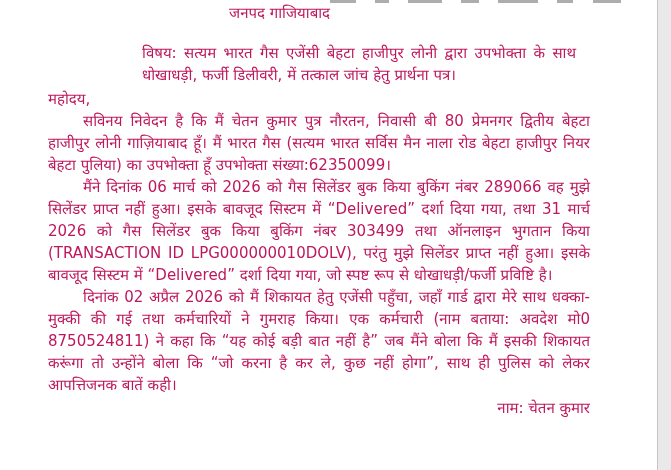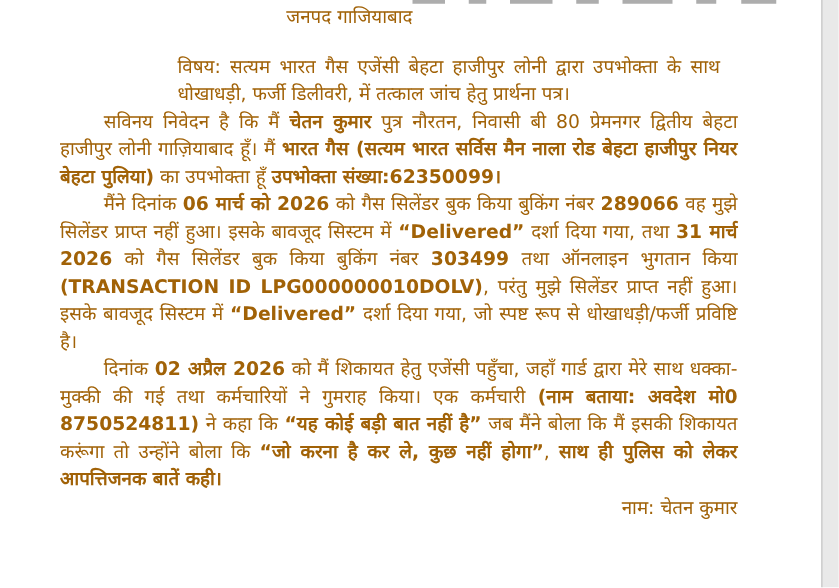--- a/index.html
+++ b/index.html
@@ -4,41 +4,41 @@
 <style>
   * { box-sizing: border-box; }
   html, body { margin: 0; padding: 0; }
   body {
     width: 671px; height: 470px; overflow: hidden;
     background: #ffffff;
     font-family: "DejaVu Sans", "Liberation Sans", sans-serif;
   }
   .page {
     position: relative; width: 671px; height: 470px;
-    background: #ffffff; color: #a16207;
+    background: #ffffff; color: #be185d;
     filter: blur(0.25px);
   }
   .edge-strip {
     position: absolute; top: 0; left: 657px; width: 14px; height: 470px;
     background: #e9e9e9; border-left: 1px solid #c6c6c6;
   }
   .remnant { position: absolute; top: 0; left: 330px; height: 4px; }
   .remnant span {
     display: inline-block; height: 3px; background: #6a6a6a; opacity: .55;
     margin-right: 14px; vertical-align: top;
   }
   .content {
     position: absolute; left: 48px; top: 0; width: 542px;
     font-size: 15px; line-height: 22px;
   }
   .heading { margin: 2px 0 0 181px; white-space: nowrap; }
   .subject { margin: 18px 0 0 94px; width: 434px; text-align: justify; }
   .salutation { margin-top: 2px; }
   .para { text-align: justify; text-indent: 35px; margin: 0; }
-  .b { font-weight: bold; }
+  .b { font-weight: normal; }
   .date-line { margin-top: 0; }
   .signature { text-align: right; margin-top: 2px; line-height: 20px; padding-right: 0; }
 </style>
 </head>
 <body>
 
 <div class="page">
 
   <div class="remnant">
     <span style="width:26px"></span>
@@ -48,20 +48,21 @@
     <span style="width:40px"></span>
     <span style="width:16px"></span>
     <span style="width:28px"></span>
   </div>
 
   <div class="content">
     <div class="heading">जनपद गाजियाबाद</div>
 
     <div class="subject">विषय: सत्यम भारत गैस एजेंसी बेहटा हाजीपुर लोनी द्वारा उपभोक्ता के साथ धोखाधड़ी, फर्जी डिलीवरी, में तत्काल जांच हेतु प्रार्थना पत्र।</div>
 
+    <div class="salutation">महोदय,</div>
 
     <p class="para"><span>सविनय निवेदन है कि मैं </span><span class="b">चेतन कुमार</span><span> पुत्र नौरतन, निवासी बी 80 प्रेमनगर द्वितीय बेहटा हाजीपुर लोनी गाज़ियाबाद हूँ। मैं </span><span class="b">भारत गैस (सत्यम भारत सर्विस मैन नाला रोड बेहटा हाजीपुर नियर बेहटा पुलिया)</span><span> का उपभोक्ता हूँ </span><span class="b">उपभोक्ता संख्या:62350099।</span></p>
     <p class="para"><span>मैंने दिनांक </span><span class="b">06 मार्च को 2026</span><span> को गैस सिलेंडर बुक किया बुकिंग नंबर </span><span class="b">289066</span><span> वह मुझे सिलेंडर प्राप्त नहीं हुआ। इसके बावजूद सिस्टम में </span><span class="b">“Delivered”</span><span> दर्शा दिया गया, तथा </span><span class="b">31 मार्च 2026</span><span> को गैस सिलेंडर बुक किया बुकिंग नंबर </span><span class="b">303499</span><span> तथा ऑनलाइन भुगतान किया </span><span class="b">(TRANSACTION ID LPG000000010DOLV)</span><span>, परंतु मुझे सिलेंडर प्राप्त नहीं हुआ। इसके बावजूद सिस्टम में </span><span class="b">“Delivered”</span><span> दर्शा दिया गया, जो स्पष्ट रूप से धोखाधड़ी/फर्जी प्रविष्टि है।</span></p>
     <p class="para"><span>दिनांक </span><span class="b">02 अप्रैल 2026</span><span> को मैं शिकायत हेतु एजेंसी पहुँचा, जहाँ गार्ड द्वारा मेरे साथ धक्का-मुक्की की गई तथा कर्मचारियों ने गुमराह किया। एक कर्मचारी </span><span class="b">(नाम बताया: अवदेश मो0 8750524811)</span><span> ने कहा कि </span><span class="b">“यह कोई बड़ी बात नहीं है”</span><span> जब मैंने बोला कि मैं इसकी शिकायत करूंगा तो उन्होंने बोला कि </span><span class="b">“जो करना है कर ले, कुछ नहीं होगा”</span><span>, </span><span class="b">साथ ही पुलिस को लेकर आपत्तिजनक बातें कही।</span></p>
 
 
     <div class="signature">
       <div>नाम: चेतन कुमार</div>
 
     </div>

